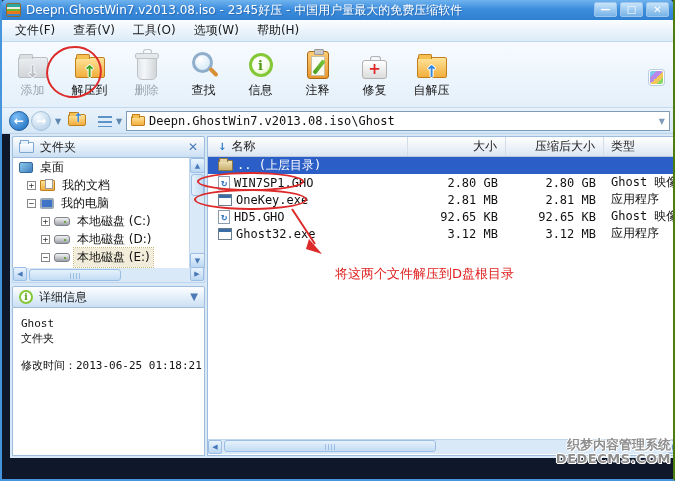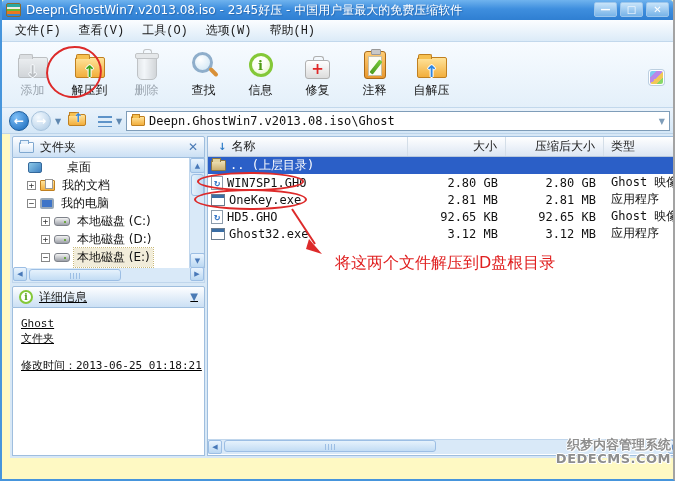--- a/index.html
+++ b/index.html
@@ -1,39 +1,39 @@
 <!DOCTYPE html>
 <html><head>
 <meta charset="utf-8">
 <style>
   html,body{margin:0;padding:0;background:#fff;}
   *{box-sizing:border-box;}
   body{font-family:"DejaVu Sans","Liberation Sans",sans-serif;}
   .mono{font-family:"DejaVu Sans Mono","Liberation Mono",monospace;}
 
-  .window{position:relative;width:675px;height:481px;background:#fef9c3;overflow:hidden;
-          border-left:2px solid #4695DC;border-right:2px solid #a3a3a3;border-bottom:2px solid #4695DC;}
+  .window{position:relative;width:675px;height:481px;background:#0f172a;overflow:hidden;
+          border-left:2px solid #4695DC;border-right:2px solid #4d7c0f;border-bottom:2px solid #4695DC;}
 
   
   .titlebar{position:absolute;left:0;top:0;width:100%;height:20px;
     background:linear-gradient(#6FB3EE,#3E8EDE 45%,#2F7FD2);display:flex;align-items:center;
     border-radius:3px 3px 0 0;}
   .appicon{width:15px;height:14px;margin:0 5px 0 4px;border-radius:2px;border:1px solid #8a6a30;
     background:linear-gradient(180deg,#2AA8A0 0 22%,#F0EFE4 22% 42%,#68B830 42% 62%,#E87820 62% 82%,#3888C8 82% 100%);}
   .title-text{color:#fff;font-size:12px;text-shadow:1px 1px 1px #2a6ab0;white-space:nowrap;}
   .win-controls{position:absolute;right:4px;top:2px;display:flex;gap:3px;}
   .win-btn{width:23px;height:15px;border-radius:2px;border:1px solid #9CC6EC;
     background:linear-gradient(#C8E4FA,#77B3E8);color:#fff;font-size:10px;font-weight:bold;
     display:flex;align-items:center;justify-content:center;line-height:1;}
 
   
   .menubar{position:absolute;left:0;top:20px;width:100%;height:22px;
     background:linear-gradient(#FBFDFF,#DCEBF8);border-bottom:1px solid #C2D8EC;
     display:flex;align-items:center;padding-left:4px;}
-  .menu-item{font-size:12px;color:#1a1a1a;padding:3px 9px;font-family:Liberation Mono, monospace;}
+  .menu-item{font-size:12px;color:#1a1a1a;padding:3px 9px;}
 
   
   .toolbar{position:absolute;left:0;top:42px;width:100%;height:66px;
     background:linear-gradient(#F7FBFF,#E4F0FA);border-bottom:1px solid #C2D8EC;
     display:flex;align-items:stretch;padding-left:2px;}
   .tb-btn{width:57px;display:flex;flex-direction:column;align-items:center;justify-content:flex-start;padding-top:5px;}
   .tb-ico{height:36px;display:flex;align-items:center;justify-content:center;}
   .tb-label{font-size:12px;color:#1a1a1a;line-height:14px;white-space:nowrap;}
   .tb-btn.disabled .tb-ico{filter:grayscale(1) opacity(.5);}
   .tb-btn.disabled .tb-label{color:#9aa4ae;}
@@ -131,54 +131,54 @@
   .vscroll{position:absolute;right:0;top:0;bottom:0;width:15px;background:#D9E9F8;border-left:1px solid #C0D6EC;}
   .sc-btn{position:absolute;left:0;width:15px;height:15px;border:1px solid #9CBEE4;border-radius:2px;
     background:linear-gradient(#EAF4FE,#BBD8F2);color:#4878B8;font-size:7px;display:flex;align-items:center;justify-content:center;}
   .sc-thumb-v{position:absolute;left:1px;top:16px;width:13px;height:22px;border:1px solid #9CBEE4;border-radius:3px;background:linear-gradient(90deg,#E6F2FC,#C2DCF4);}
   .hscroll{position:relative;height:15px;background:#D9E9F8;border:1px solid #C0D6EC;border-top:none;}
   .sc-thumb-h{position:absolute;top:1px;height:12px;border:1px solid #9CBEE4;border-radius:3px;
     background:linear-gradient(#E6F2FC,#C2DCF4);}
   .sc-grip{position:absolute;left:50%;top:3px;transform:translateX(-50%);width:10px;height:6px;
     background:repeating-linear-gradient(90deg,#9CBEE4 0 1px,rgba(0,0,0,0) 1px 3px);}
 
-  .details{position:absolute;left:0;top:150px;width:193px;height:170px;text-decoration:underline;}
+  .details{position:absolute;left:0;top:150px;width:193px;height:170px;}
   .details-body{height:148px;background:#fff;border:1px solid #9FBEDE;border-top:none;padding:8px 8px;font-size:11px;color:#111;}
   .details-body .dline{line-height:15px;white-space:nowrap;}
   .details-body .dgap{height:12px;}
 
   
   .filelist{position:absolute;left:197px;top:2px;width:476px;height:320px;background:#fff;border:1px solid #9FBEDE;}
   .fl-header{height:20px;display:flex;background:linear-gradient(#FFFFFF,#EAF0F8 60%,#DCE6F2);
     border-bottom:1px solid #B8C8DC;font-size:12px;color:#1a1a1a;align-items:center;}
   .fh{height:100%;display:flex;align-items:center;}
   .fh-name{width:200px;padding-left:10px;gap:5px;border-right:1px solid #D4DEE8;}
   .sort-arrow{color:#2E7CC8;font-size:10px;font-weight:bold;}
   .fh-size{width:98px;justify-content:flex-end;padding-right:8px;border-right:1px solid #D4DEE8;}
   .fh-packed{width:98px;justify-content:flex-end;padding-right:8px;border-right:1px solid #D4DEE8;}
   .fh-type{width:78px;padding-left:7px;}
   .frow{height:17px;display:flex;align-items:center;font-size:12px;color:#111;}
-  .frow .c-name{width:200px;display:flex;align-items:center;gap:4px;padding-left:3px;white-space:nowrap;}
+  .frow .c-name{width:200px;display:flex;align-items:center;gap:4px;padding-left:10px;white-space:nowrap;}
   .frow .c-size,.frow .c-packed{width:98px;text-align:right;padding-right:8px;}
   .frow .c-type{width:78px;padding-left:7px;white-space:nowrap;overflow:hidden;}
   .frow.sel{background:#2B5FC7;color:#fff;}
   .fi{flex:none;position:relative;}
   .fi-folder{width:15px;height:11px;border-radius:1px;background:linear-gradient(#EFE3B8,#CBB070);border:1px solid #8F7840;}
   .fi-folder::before{content:"";position:absolute;top:-3px;left:0;width:7px;height:3px;background:#E3D4A0;border:1px solid #8F7840;border-bottom:none;}
   .fi-gho{width:12px;height:14px;background:#fff;border:1px solid #8C9CAC;display:flex;align-items:center;justify-content:center;}
   .fi-gho::before{content:"↻";color:#3A7AC8;font-size:10px;font-weight:bold;line-height:1;}
   .fi-exe{width:14px;height:12px;background:#fff;border:1px solid #6A7C8E;}
   .fi-exe::before{content:"";position:absolute;left:0;right:0;top:0;height:3px;background:#3A6EA5;}
 
   .fl-hscroll{position:absolute;left:0px;right:0px;bottom:1px;height:15px;background:#D9E9F8;border-top:1px solid #C0D6EC;}
 
   
   .anno{position:absolute;z-index:40;pointer-events:none;}
   .red-ellipse{border:2px solid #DD2A2A;border-radius:50%;background:none;}
-  .anno-text{color:#E02020;font-size:16px;white-space:nowrap;}
+  .anno-text{color:#E02020;font-size:13px;white-space:nowrap;margin-top:12px;}
 
   
   .watermark{position:absolute;right:2px;z-index:60;font-weight:bold;color:#8E8E8E;
     text-shadow:-1px 0 #fff,1px 0 #fff,0 -1px #fff,0 1px #fff,1px 1px 0 #fff;line-height:14px;text-align:right;}
   .wm1{top:438px;font-size:13px;}
   .wm2{top:452px;font-size:13px;letter-spacing:0.5px;}
 
   
   .statusbar{position:absolute;left:0;top:458px;width:100%;height:23px;
     background:linear-gradient(#5AA0E4,#2B74C8);border-top:1px solid #1E62B0;color:#fff;font-size:12px;}
@@ -239,31 +239,31 @@
       <div class="tb-label">查找</div>
     </div>
     <div class="tb-btn">
       <div class="tb-ico">
           <div class="ic-info"></div>
         </div>
       <div class="tb-label">信息</div>
     </div>
     <div class="tb-btn">
       <div class="tb-ico">
-          <div class="ic-kit"></div>
-        </div>
-      <div class="tb-label">修复</div>
-    </div>
-    <div class="tb-btn">
-      <div class="tb-ico">
           <div class="ic-clip">
             <span class="pencil"></span>
           </div>
         </div>
       <div class="tb-label">注释</div>
+    </div>
+    <div class="tb-btn">
+      <div class="tb-ico">
+          <div class="ic-kit"></div>
+        </div>
+      <div class="tb-label">修复</div>
     </div>
     <div class="tb-btn">
       <div class="tb-ico">
           <div class="ic-folder">
             <span class="badge blue">↑</span>
           </div>
         </div>
       <div class="tb-label">自解压</div>
     </div>
     <div class="skin-btn"></div>
@@ -285,21 +285,21 @@
 
   <div class="main">
 
     <div class="sidebar">
       <div class="panel-hdr">
         <div class="hdr-folder"></div>
         <span class="ptitle">文件夹</span>
         <span class="panel-close">✕</span>
       </div>
       <div class="tree-body">
-        <div class="trow" style="padding-left:15px;gap:18px;">
+        <div class="trow" style="padding-left:6px;">
           <span class="ti ti-desktop"></span>
           <span class="tlabel">桌面</span>
         </div>
         <div class="trow" style="padding-left:14px;">
           <span class="exp">+</span>
           <span class="ti ti-docs"></span>
           <span class="tlabel">我的文档</span>
         </div>
         <div class="trow" style="padding-left:14px;">
           <span class="exp">−</span>

